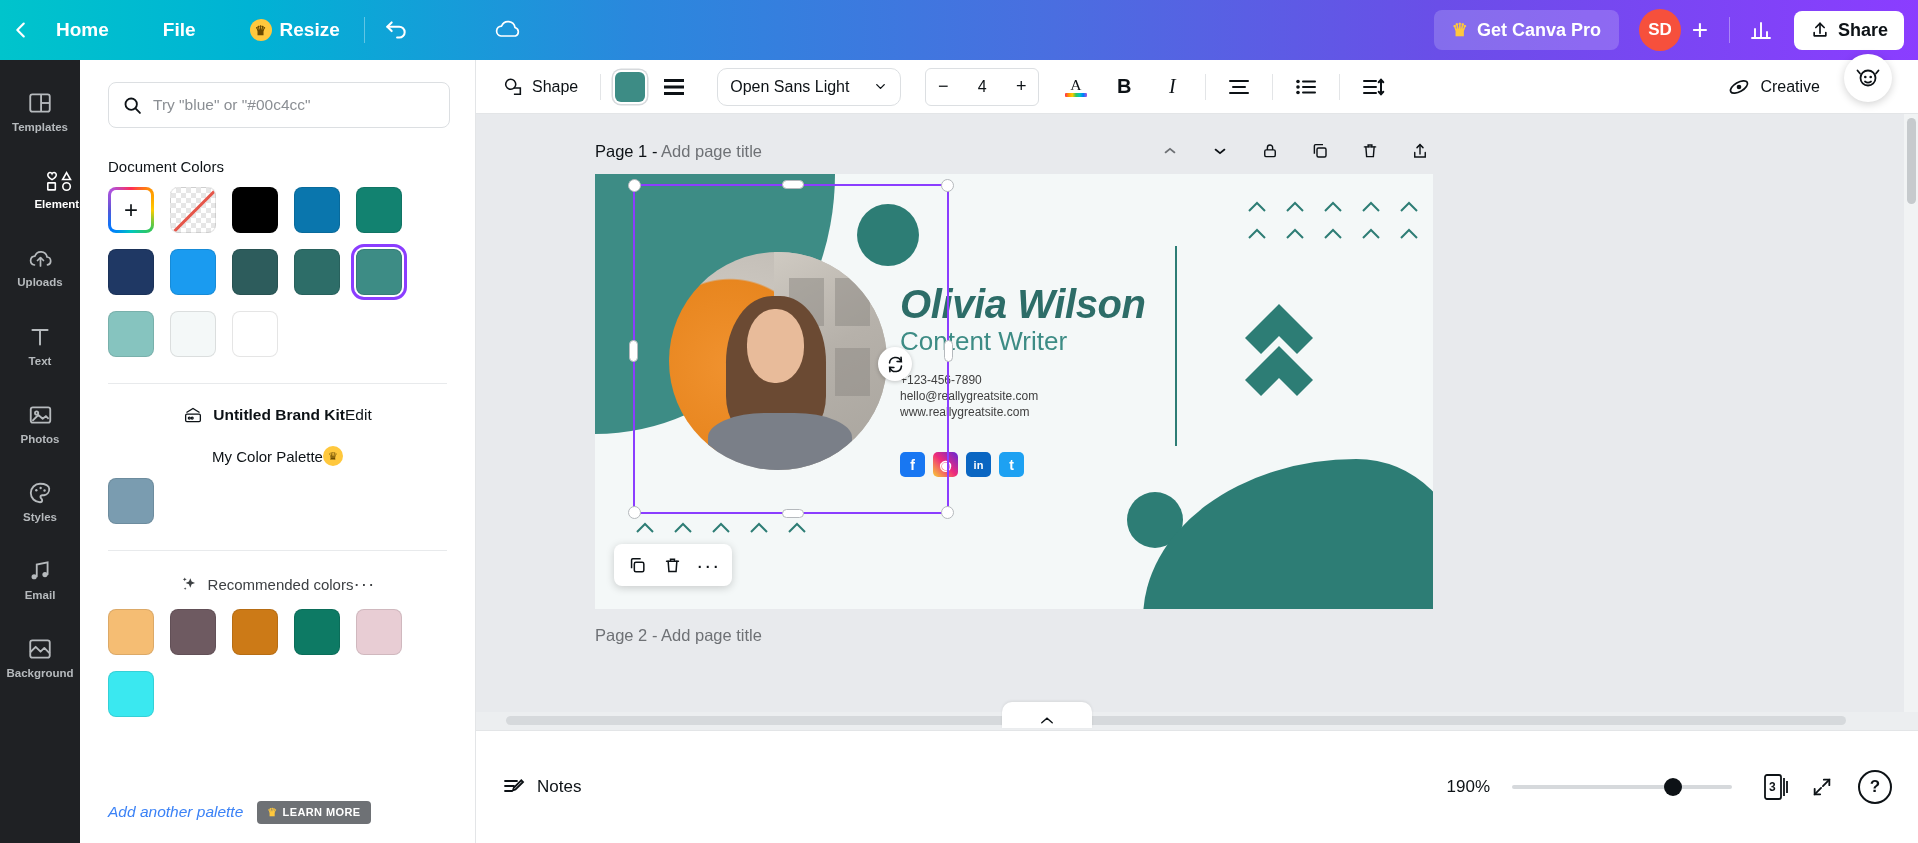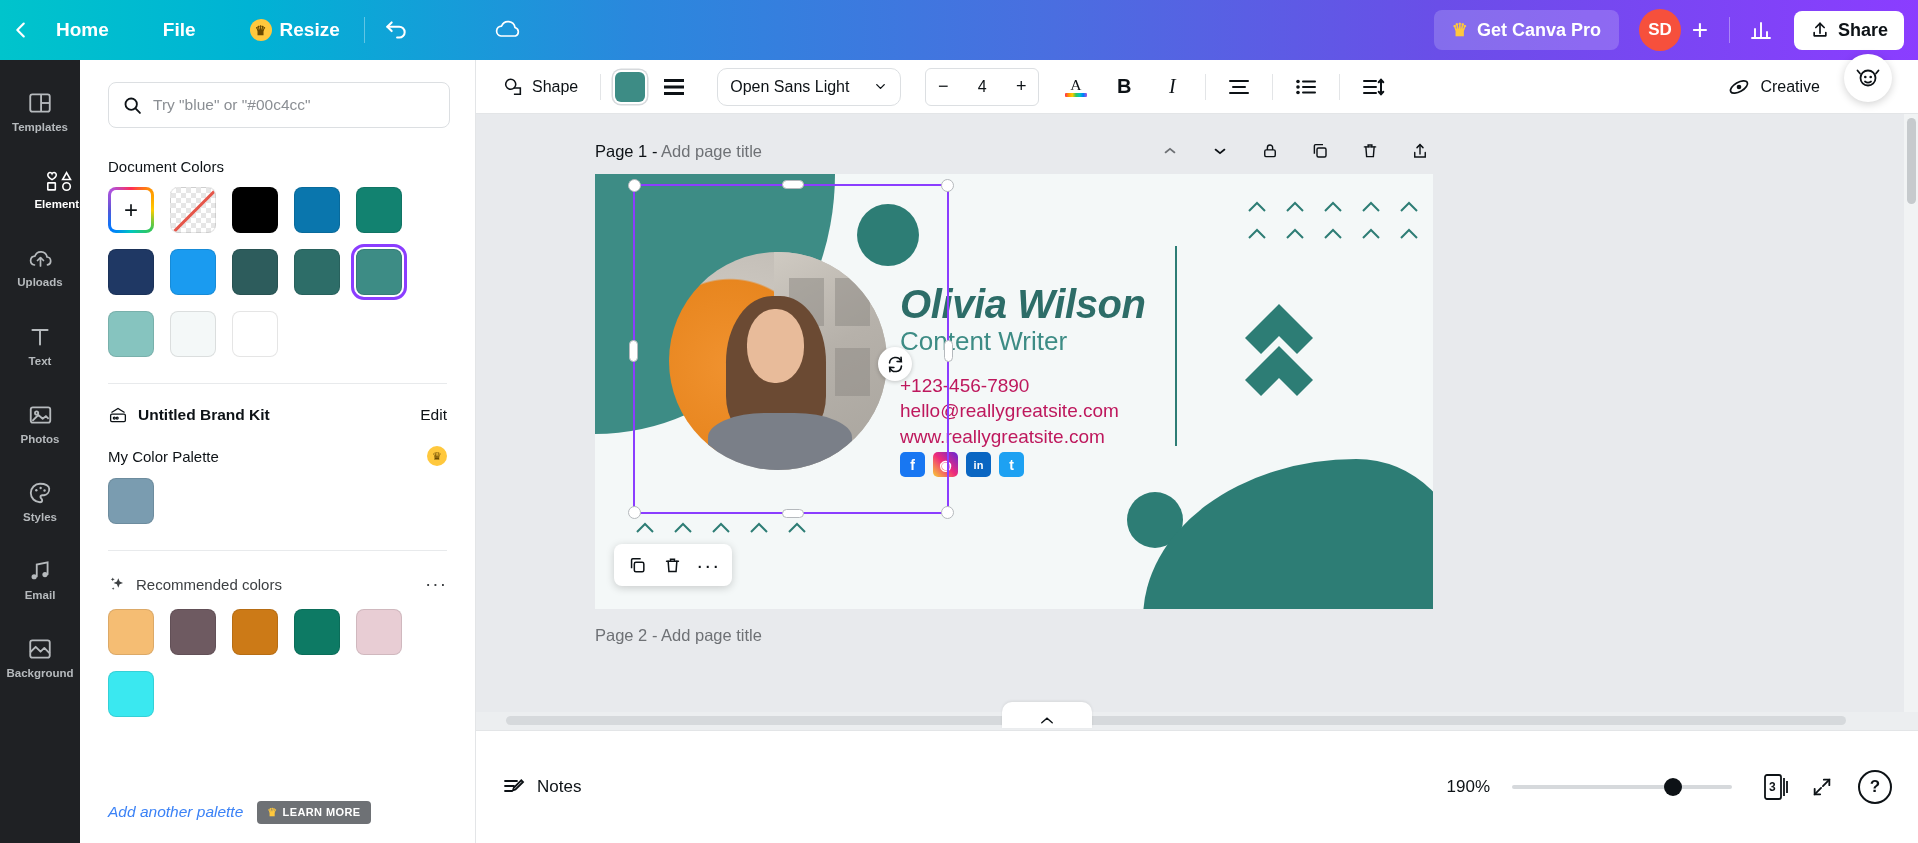--- a/index.html
+++ b/index.html
@@ -103,21 +103,21 @@
       linear-gradient(45deg,#e6e6e6 25%,transparent 25%,transparent 75%,#e6e6e6 75%),
       linear-gradient(45deg,#e6e6e6 25%,transparent 25%,transparent 75%,#e6e6e6 75%);
     background-size:10px 10px; background-position:0 0,5px 5px; background-color:#fff;
     overflow:hidden;
   }
   .sw-none:after{
     content:""; position:absolute; left:-6px; top:20px; width:62px; height:2.5px;
     background:#e5564a; transform:rotate(-45deg);
   }
   .divider { height:1px; background:#e8eaec; margin:26px 0 22px 0; }
-  .row-between { display:flex; align-items:center; justify-content:space-between; }
+  .row-between { display:flex; align-items:center; justify-content:center; }
   .brand-row { display:flex; align-items:center; gap:10px; font-size:15.5px; font-weight:700; color:#0d1216; }
   .edit-link { font-size:15.5px; color:#0d1216; cursor:pointer; }
   .pal-title { font-size:15px; color:#0d1216; margin: 22px 0 12px 0; }
   .rec-row { display:flex; align-items:center; gap:9px; }
   .rec-label { font-size:15px; color:#3d4043; }
   .dots-btn { font-size:19px; color:#3d4043; cursor:pointer; letter-spacing:1px; }
   .panel-foot {
     position:absolute; left:0; bottom:0; width:396px; height:62px; background:#fff;
     display:flex; align-items:center; padding: 0 28px; gap:14px;
   }
@@ -204,21 +204,21 @@
   .d-circ-sm { position:absolute; left:262px; top:30px; width:62px; height:62px; border-radius:50%; background:#2d7d75; }
   .d-circ-sm2 { position:absolute; left:532px; top:318px; width:56px; height:56px; border-radius:50%; background:#2d7d75; }
   .d-corner { position:absolute; right:-30px; bottom:-110px; width:320px; height:260px;
     background:#2d7d75; border-top-left-radius:240px 180px; border-top-right-radius:120px 120px; }
   .d-photo {
     position:absolute; left:74px; top:78px; width:218px; height:218px; border-radius:50%;
     overflow:hidden; background: radial-gradient(circle at 28% 52%, #f0922f 0%, #e8861f 44%, #c9c4bd 45%, #b9b4ad 100%);
   }
   .d-name { position:absolute; left:305px; top:108px; font-size:40px; font-weight:700; color:#2d6d68; letter-spacing:-.4px;font-style:italic; }
   .d-role { position:absolute; left:305px; top:152px; font-size:26px; font-weight:300; color:#3d8c85; }
-  .d-contact { position:absolute; left:305px; top:199px; font-size:19px; color:#be185d; line-height:1.33; font-weight:300; }
+  .d-contact { position:absolute; left:305px; top:199px; font-size:12px; color:#404040; line-height:1.33; font-weight:300; }
   .d-social { position:absolute; left:305px; top:278px; display:flex; gap:8px; }
   .soc { width:25px; height:25px; border-radius:5px; display:flex; align-items:center; justify-content:center;
     color:#fff; font-size:14px; font-weight:700; }
   .d-vline { position:absolute; left:580px; top:72px; width:2px; height:200px; background:#2d7d75; }
   .d-logo { position:absolute; left:622px; top:122px; width:140px; height:120px; }
   .chev-row { position:absolute; display:flex; gap:18px; }
   .chev { width:20px; height:12px; }
 
   .page2-peek { position:absolute; top:512px; left:119px; width:838px; font-size:16.5px; color:#6e7175; }
 

